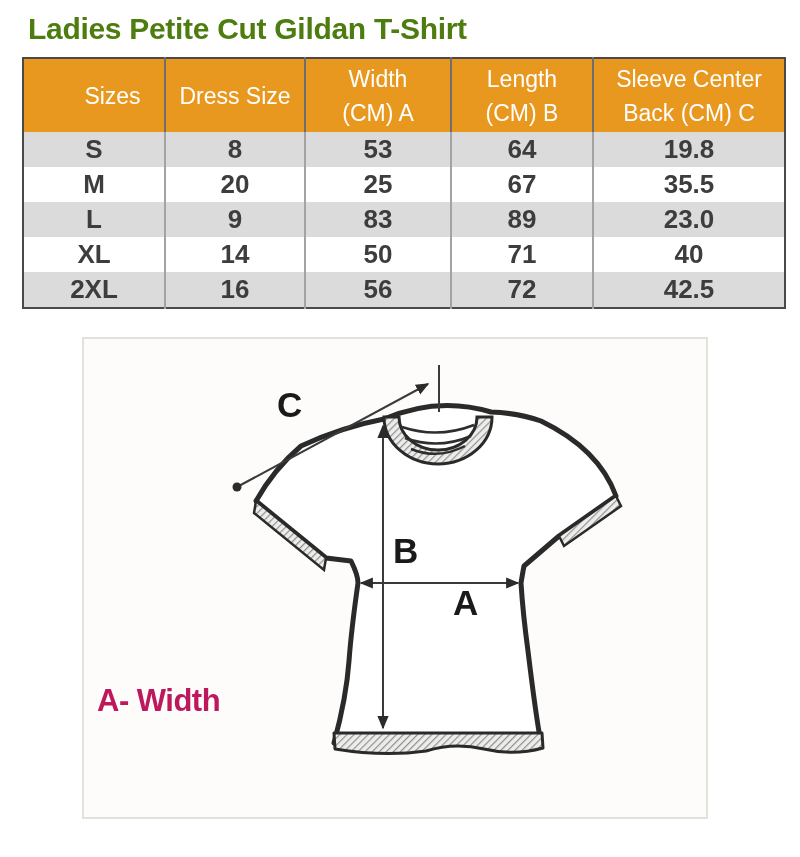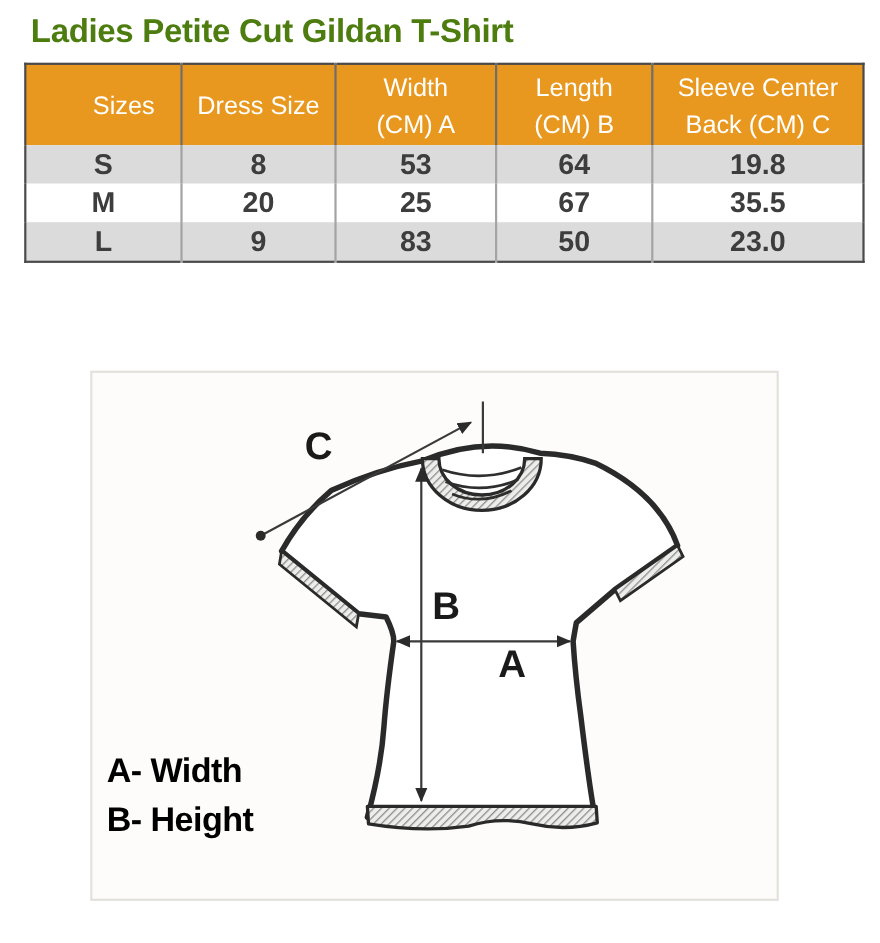--- a/index.html
+++ b/index.html
@@ -68,21 +68,21 @@
     background: #fdfcfb;
   }
   .diagram-box svg { position: absolute; left: 0; top: 0; }
 
   .legend {
     position: absolute;
     left: 13px; top: 340px;
     font-size: 31px;
     font-weight: bold;
     line-height: 44px;
-    color: #000000;
+    color: #be185d;
     letter-spacing: -0.5px;
   }
 </style>
 </head>
 <body>
 
 <div class="page">
 
   <h1 class="page-title">Ladies Petite Cut Gildan T-Shirt</h1>
 
@@ -118,22 +118,36 @@
         <td>M</td>
         <td>20</td>
         <td>25</td>
         <td>67</td>
         <td>35.5</td>
       </tr>
       <tr>
         <td>L</td>
         <td>9</td>
         <td>83</td>
+        <td>89</td>
+        <td>23.0</td>
+      </tr>
+      <tr>
+        <td>XL</td>
+        <td>14</td>
         <td>50</td>
-        <td>23.0</td>
+        <td>71</td>
+        <td>40</td>
+      </tr>
+      <tr>
+        <td>2XL</td>
+        <td>16</td>
+        <td>56</td>
+        <td>72</td>
+        <td>42.5</td>
       </tr>
     </tbody>
   </table>
 
   <div class="diagram-box">
     <svg width="622" height="478" viewBox="0 0 622 478">
       <defs>
         <pattern id="hatch" patternUnits="userSpaceOnUse" width="5" height="5" patternTransform="rotate(45)">
           <rect width="5" height="5" fill="#ededeb"></rect>
           <line x1="0" y1="0" x2="0" y2="5" stroke="#8f8f8f" stroke-width="2.4"></line>
@@ -179,17 +193,16 @@
 
       <line x1="277" y1="244" x2="434" y2="244" stroke="#3a3a3a" stroke-width="2" marker-start="url(#arrow)" marker-end="url(#arrow)"></line>
 
       <text x="193" y="78" font-size="35" font-weight="bold" fill="#1a1a1a" font-family="Liberation Sans, sans-serif">C</text>
       <text x="309" y="224" font-size="35" font-weight="bold" fill="#1a1a1a" font-family="Liberation Sans, sans-serif">B</text>
       <text x="369" y="276" font-size="35" font-weight="bold" fill="#1a1a1a" font-family="Liberation Sans, sans-serif">A</text>
     </svg>
 
     <div class="legend">
       <div>A- Width</div>
-      <div>B- Height</div>
     </div>
   </div>
 
 </div>
 
 </body></html>

